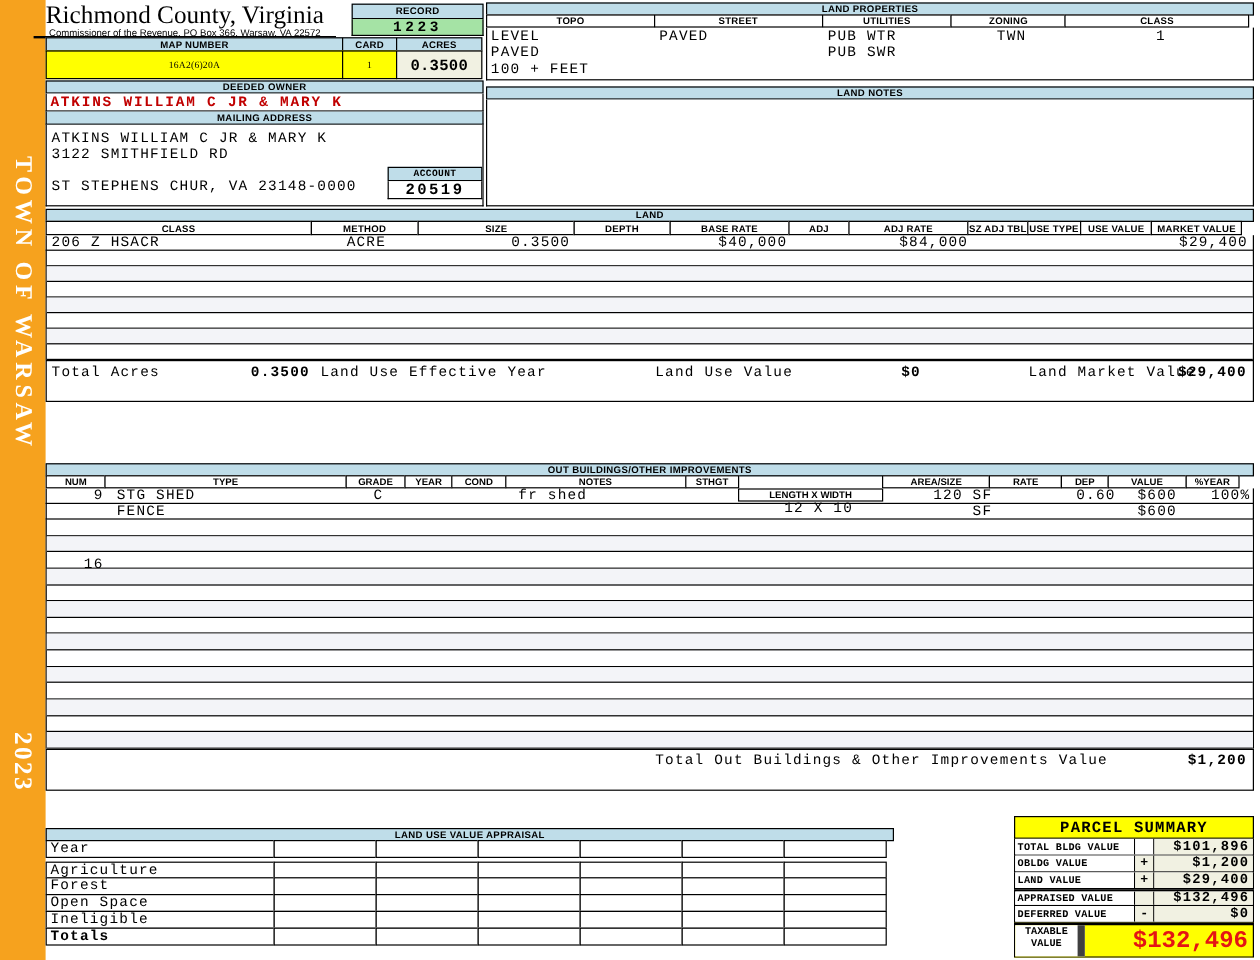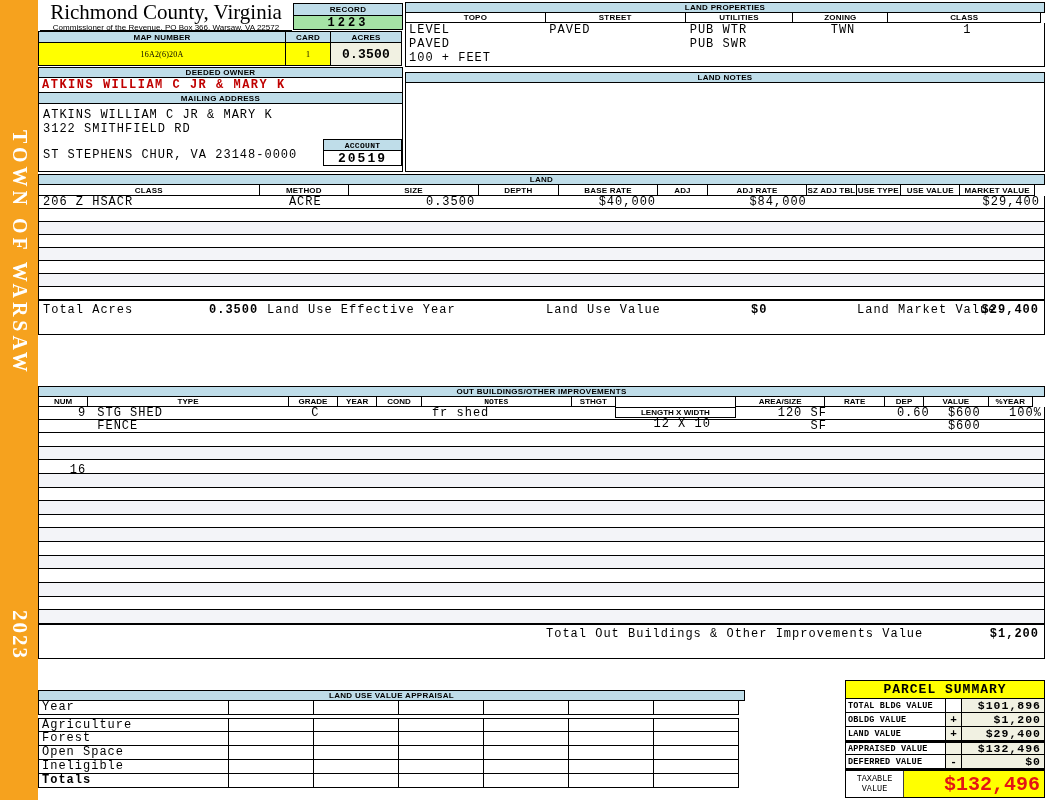--- a/index.html
+++ b/index.html
@@ -30,21 +30,21 @@
   }
   .cells { display:flex; }
   .cells > div {
     border:1px solid #000; margin-left:-1px; height:100%;
     display:flex; align-items:center; justify-content:center;
     font-size:8px; font-weight:bold; letter-spacing:.2px;
   }
   .cells > div:first-child { margin-left:0; }
 
   
-  .titleblock { position:absolute; left:40px; top:2px; width:252px; height:30px; border-bottom:2px solid #000; text-align:center; }
+  .titleblock { position:absolute; left:28px; top:2px; width:252px; height:30px; border-bottom:2px solid #000; text-align:center; }
   .titleblock h1 { font-family:"Liberation Serif", serif; font-size:21px; font-weight:normal; line-height:21px; white-space:nowrap; }
   .titleblock .sub { font-size:8px; line-height:9px; white-space:nowrap; }
 
   .recordbox { position:absolute; left:293px; top:3px; width:110px; }
   .recordbox .val { border:1px solid #000; border-top:none; height:14px; background:#A5E3A5;
     font-family:"Liberation Mono",monospace; font-weight:bold; font-size:12px; letter-spacing:3px;
     display:flex; align-items:center; justify-content:center; }
 
   .mapblock { position:absolute; left:38px; top:31px; width:365px; }
   .mapblock .hrow { height:12px; }
@@ -102,21 +102,21 @@
   .lt-empties > div { height:13px; }
   .totalrow { position:relative; border:1px solid #000; height:35px; background:#fff;
     font-family:"Liberation Mono",monospace; font-size:12px; letter-spacing:1px; }
   .totalrow span { position:absolute; top:2px; white-space:nowrap; }
   .b { font-weight:bold; }
 
   
   .outb { position:absolute; left:38px; top:386px; width:1007px; }
   .outb .cells { height:11px; }
   .outb .cells > div { background:#fff; letter-spacing:0; }
-  .ob1{width:5%;} .ob2{width:20%;} .ob3{width:5%;} .ob4{width:4%;} .ob5{width:4.5%;} .ob6{width:15%;font-family:Liberation Mono, monospace;}
+  .ob1{width:5%;} .ob2{width:20%;} .ob3{width:5%;} .ob4{width:4%;} .ob5{width:4.5%;} .ob6{width:15%;}
   .ob7{width:4.5%;} .ob8{width:12%;margin-top:11px;} .ob9{width:9%;} .ob10{width:6%;} .ob11{width:4%;} .ob12{width:6.5%;} .ob13{width:4.5%;}
   .ob-empties { height:191px; display:flex; flex-direction:column; }
   .ob-empties > div { flex:1; }
 
   
   .lutable { position:absolute; left:38px; top:690px; width:707px; }
   .lurow { display:flex; height:14px; }
   .lurow > div { border:1px solid #000; margin-left:-1px; margin-top:-1px; background:#fff; }
   .lurow > div:first-child { margin-left:0; }
   .lu-label { width:27%; font-family:"Liberation Mono",monospace; font-size:12px; letter-spacing:1px; line-height:12px; padding-left:3px; white-space:nowrap; }
@@ -134,23 +134,23 @@
     font-family:"Liberation Mono",monospace; font-weight:bold; font-size:8.5px; letter-spacing:.2px;
     display:flex; align-items:center; padding-left:2px; white-space:nowrap; }
   .prow .pop { width:16px; background:#F1F1E2; border-right:1px solid #000;
     font-family:"Liberation Mono",monospace; font-weight:bold; font-size:11px;
     display:flex; align-items:center; justify-content:center; }
   .prow .pval { flex:1; background:#F1F1E2;
     font-family:"Liberation Mono",monospace; font-weight:bold; font-size:11.5px; letter-spacing:1px;
     display:flex; align-items:center; justify-content:flex-end; padding-right:3px; }
   .prow.sumline { border-top:2px solid #000; }
   .taxrow { display:flex; border:1px solid #000; border-top:2px solid #000; height:29px; background:#FFFF00; }
-  .taxrow .tlabel { width:58px; background:#fff; border-right:1px solid #404040;
-    font-family:"Liberation Mono",monospace; font-weight:normal; font-size:8.5px; line-height:10px;
-    display:flex; flex-direction:column; align-items:center; justify-content:center; }
+  .taxrow .tlabel { width:58px; background:#fff; border-right:6px solid #404040;
+    font-family:"Liberation Mono",monospace; font-weight:bold; font-size:8.5px; line-height:10px;
+    display:flex; flex-direction:column; align-items:center; justify-content:flex-start; }
   .taxrow .tval { flex:1; color:#E41414;
     font-family:"Liberation Mono",monospace; font-weight:bold; font-size:20px;
     display:flex; align-items:center; justify-content:flex-end; padding-right:4px; }
 </style>
 </head>
 <body>
 
 <div class="sideband">
   <div class="vtext vtown">TOWN OF WARSAW</div>
   <div class="vtext vyear">2023</div>

